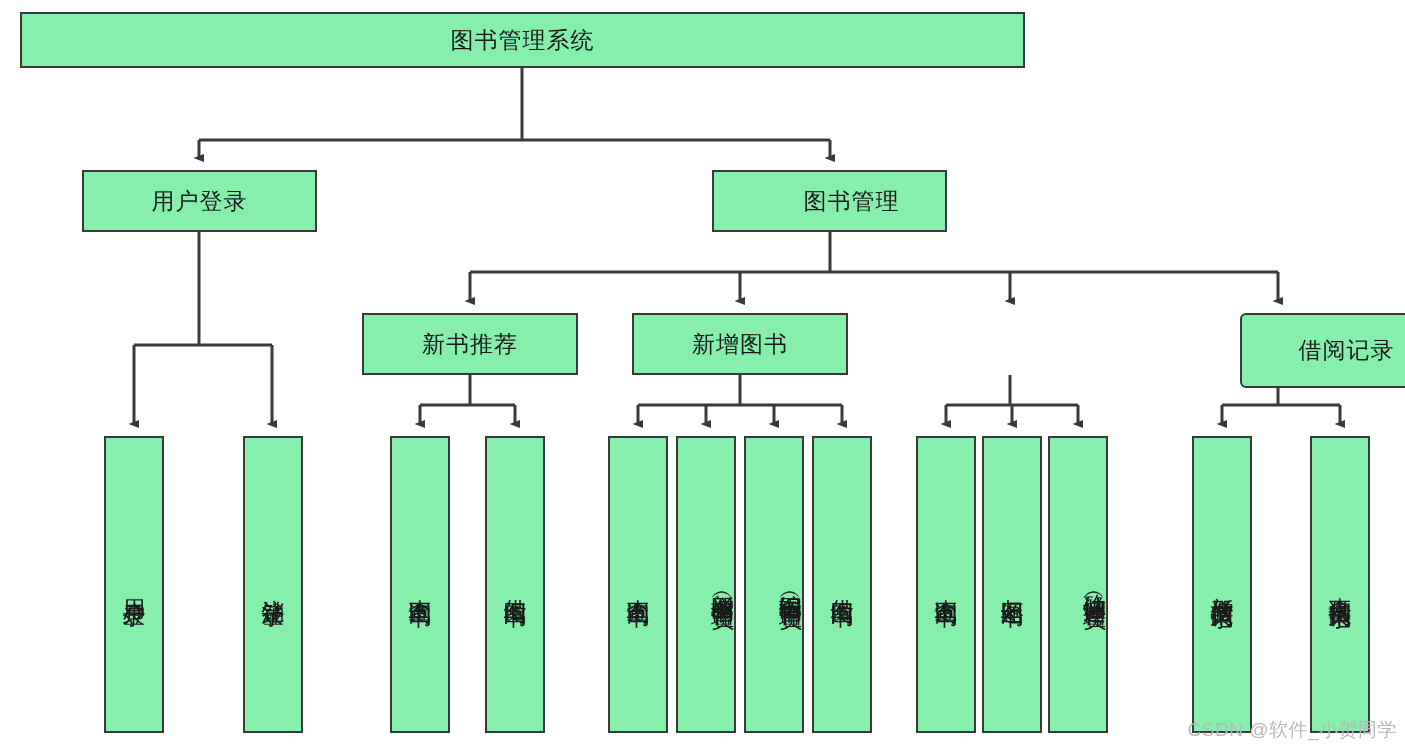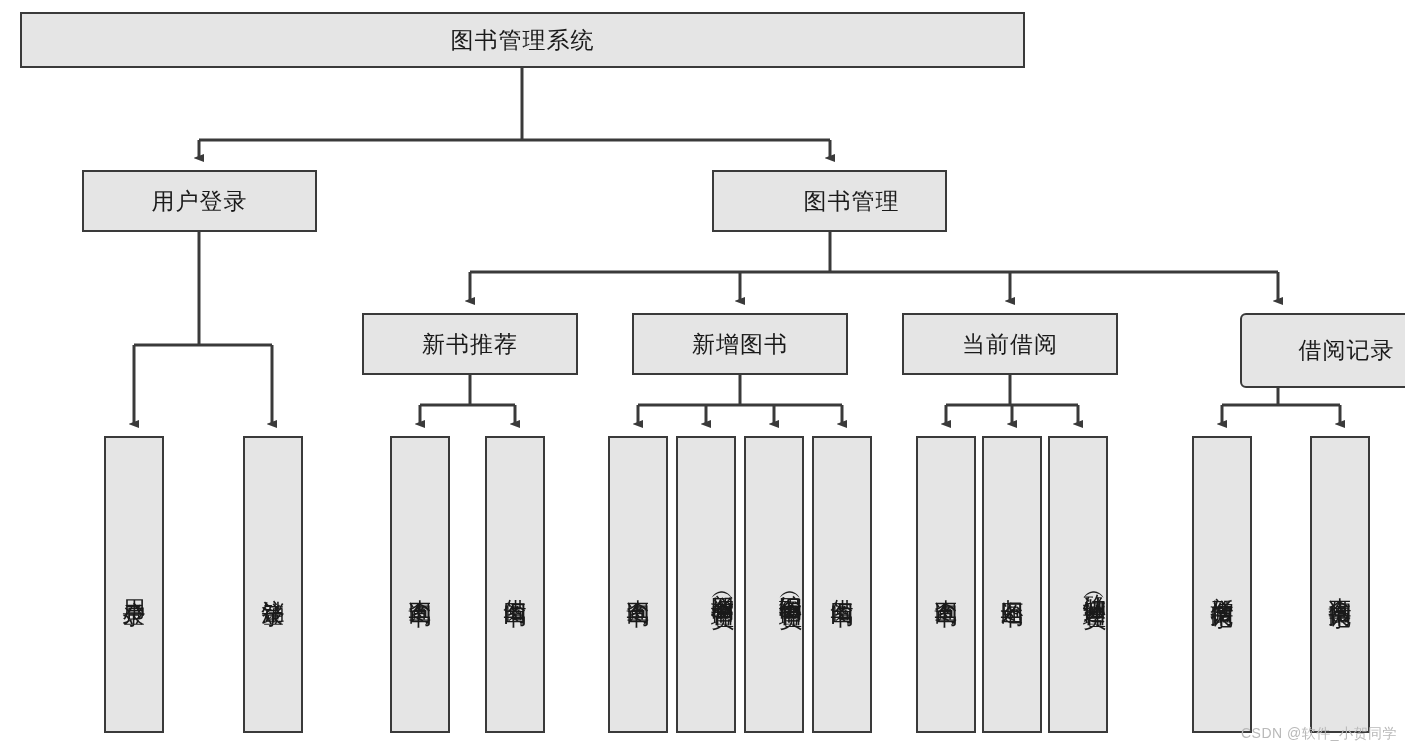--- a/index.html
+++ b/index.html
@@ -14,21 +14,21 @@
     position: relative;
     width: 1405px;
     height: 747px;
     background: #ffffff;
     overflow: hidden;
   }
   .node {
     position: absolute;
     box-sizing: border-box;
     border: 2px solid #3a3a3a;
-    background: #e5e5e5;
+    background: #86efac;
     display: flex;
     align-items: center;
     justify-content: center;
     color: #1a1a1a;
   }
   .node.horiz {
     font-size: 23px;
     letter-spacing: 1px;
   }
   .node.vert {
@@ -54,21 +54,21 @@
     left: 0;
     top: 0;
     width: 1405px;
     height: 747px;
     pointer-events: none;
   }
   .watermark {
     position: absolute;
     right: 8px;
     bottom: 4px;
-    font-size: 14px;
+    font-size: 19px;
     color: #b9b9b9;
     letter-spacing: 0.5px;
     white-space: nowrap;
   }
 </style>
 </head>
 <body>
 
 <div id="canvas">
 
@@ -132,23 +132,20 @@
   <div class="node horiz" style="left:712px; top:170px; width:235px; height:62px;padding-left:44px;">
     <span>图书管理</span>
   </div>
 
   <div class="node horiz" style="left:362px; top:313px; width:216px; height:62px;align-items:center;">
     <span>新书推荐</span>
   </div>
   <div class="node horiz" style="left:632px; top:313px; width:216px; height:62px;">
     <span>新增图书</span>
   </div>
-  <div class="node horiz" style="left:902px; top:313px; width:216px; height:62px;">
-    <span>当前借阅</span>
-  </div>
   <div class="node horiz" style="left:1240px; top:313px; width:213px; height:75px;border-radius:6px;">
     <span>借阅记录</span>
   </div>
 
   <div class="node vert" style="left:104px; top:436px; width:60px; height:297px; align-items:center;">
     <span class="vtext">用户登录</span>
   </div>
   <div class="node vert" style="left:243px; top:436px; width:60px; height:297px; align-items:center;">
     <span class="vtext">注销登录</span>
   </div>

